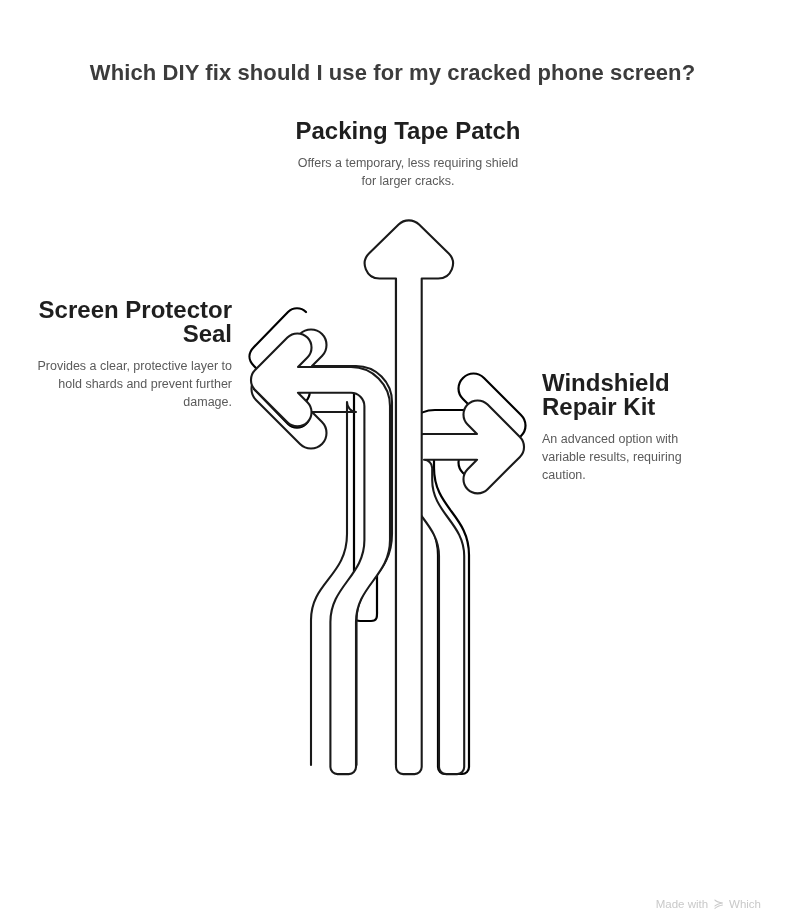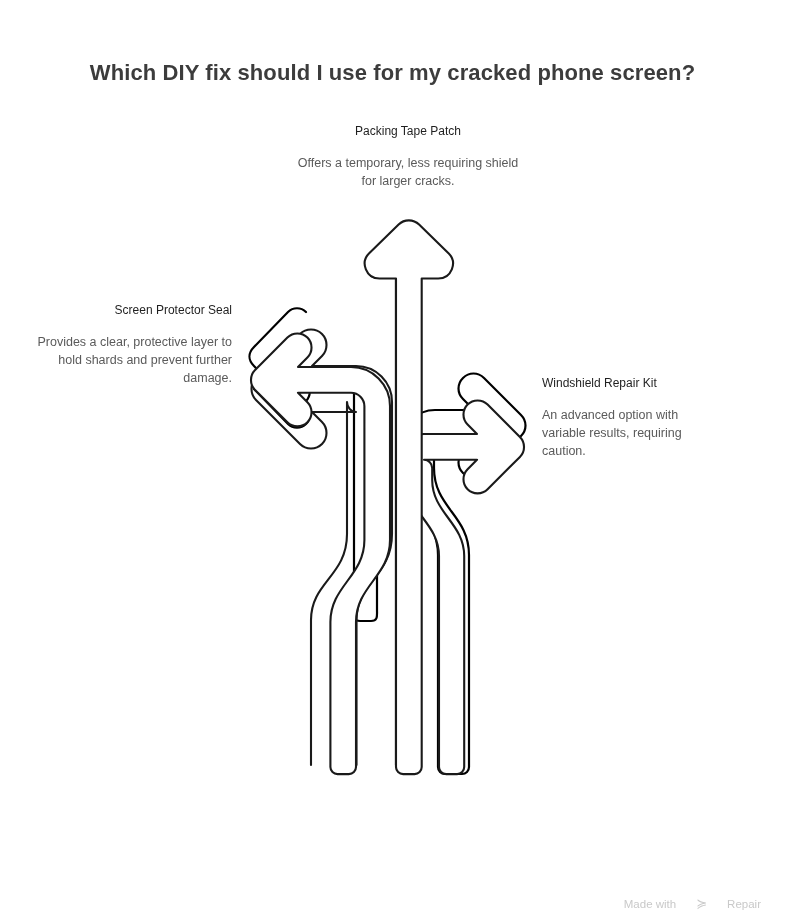--- a/index.html
+++ b/index.html
@@ -35,24 +35,24 @@
     position: absolute;
     top: 0; left: 0;
     width: 785px;
     height: 918px;
     pointer-events: none;
   }
   .node-label {
     position: absolute;
   }
   .node-title {
-    font-size: 12px;
+    font-size: 24px;
     color: #1f1f1f;
     line-height: 24px;
-    font-weight: normal;
+    font-weight: bold;
   }
   .node-desc {
     font-size: 12.5px;
     color: #5a5a5a;
     line-height: 18px;
     margin-top: 11px;
   }
 
   
   #node-top {
@@ -75,21 +75,21 @@
     width: 180px;
     text-align: left;
   }
 
   .watermark {
     position: absolute;
     right: 24px;
     bottom: 18px;
     display: flex;
     align-items: center;
-    gap: 20px;
+    gap: 5px;
     font-size: 11.5px;
     color: #c9c9c9;
   }
   .watermark .wm-logo {
     display: inline-block;
     line-height: 1;
     font-size: 13px;
     color: #c9c9c9;
   }
 </style>
@@ -513,16 +513,16 @@
   </div>
 
   <div class="node-label" id="node-right">
     <div class="node-title">Windshield Repair Kit</div>
     <div class="node-desc">An advanced option with variable results, requiring caution.</div>
   </div>
 
   <div class="watermark">
     <span>Made with</span>
     <span class="wm-logo">≽</span>
-    <span>Repair</span>
+    <span>Which</span>
   </div>
 
 </div>
 
 </body></html>

